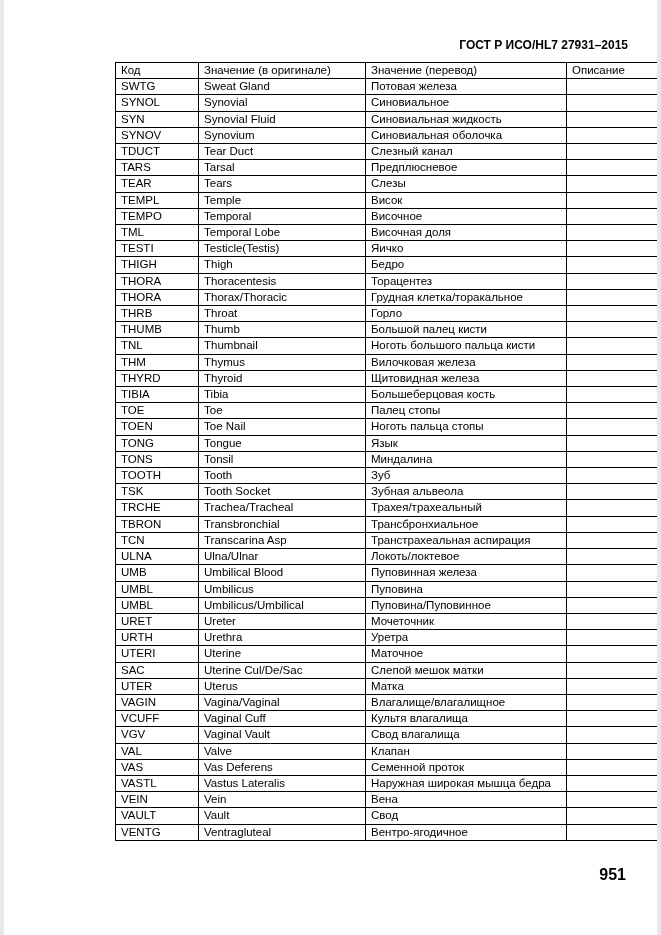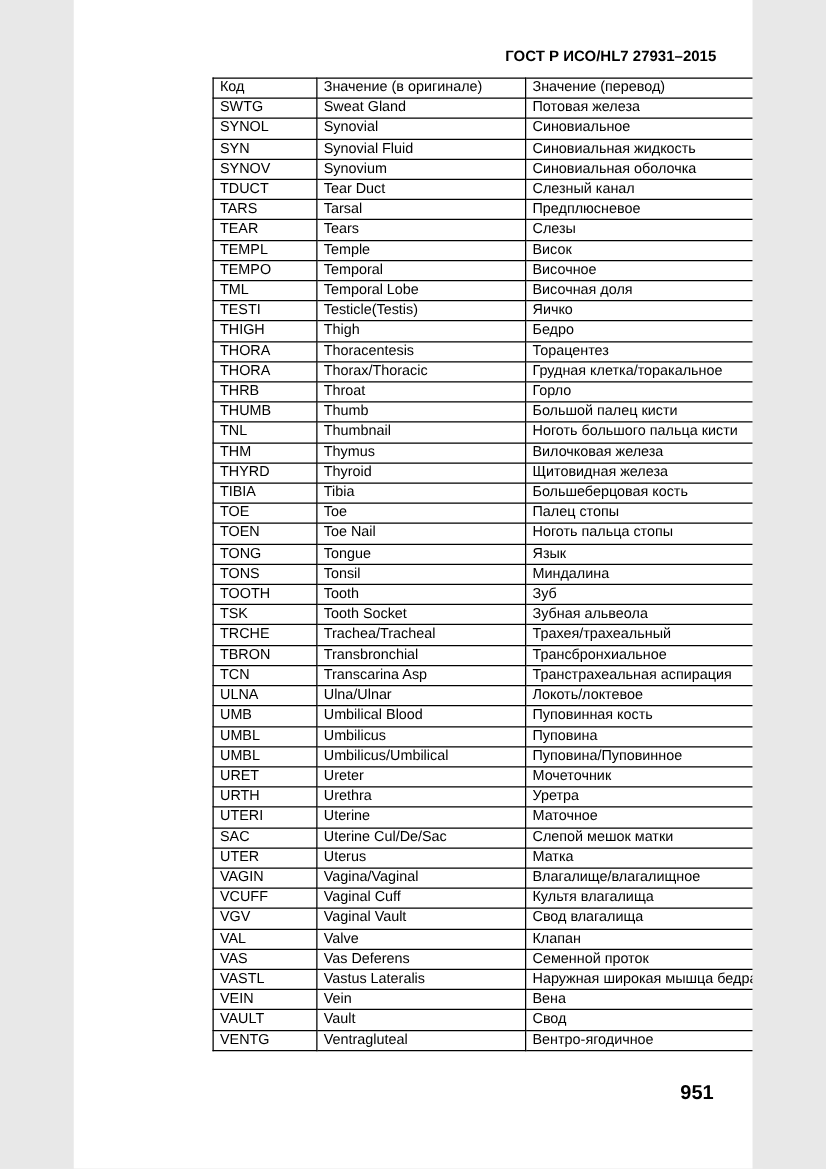--- a/index.html
+++ b/index.html
@@ -2,21 +2,21 @@
 <html><head>
 <meta charset="utf-8">
 <style>
   html, body {
     margin: 0;
     padding: 0;
     background: #e8e8e8;
   }
   .page {
     position: relative;
-    width: 543px;
+    width: 653px;
     height: 935px;
     margin: 0 auto;
     background: #ffffff;
     font-family: "Liberation Sans", sans-serif;
     color: #000000;
     overflow: hidden;
   }
   .doc-header {
     position: absolute;
     top: 38px;
@@ -255,21 +255,21 @@
         </tr>
         <tr>
           <td class="col0">ULNA</td>
           <td class="col1">Ulna/Ulnar</td>
           <td class="col2">Локоть/локтевое</td>
           <td class="col3"></td>
         </tr>
         <tr>
           <td class="col0">UMB</td>
           <td class="col1">Umbilical Blood</td>
-          <td class="col2">Пуповинная кость</td>
+          <td class="col2">Пуповинная железа</td>
           <td class="col3"></td>
         </tr>
         <tr>
           <td class="col0">UMBL</td>
           <td class="col1">Umbilicus</td>
           <td class="col2">Пуповина</td>
           <td class="col3"></td>
         </tr>
         <tr>
           <td class="col0">UMBL</td>

